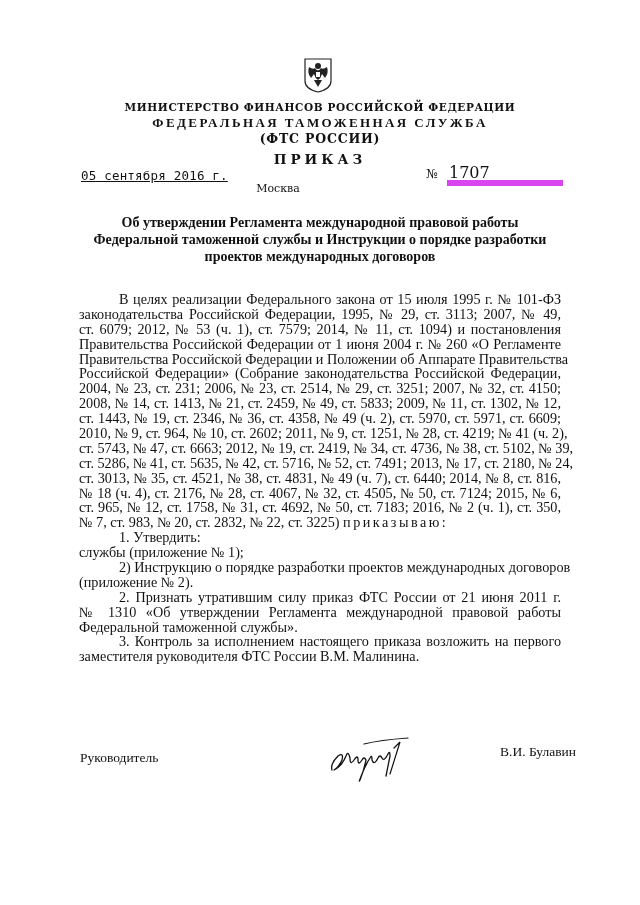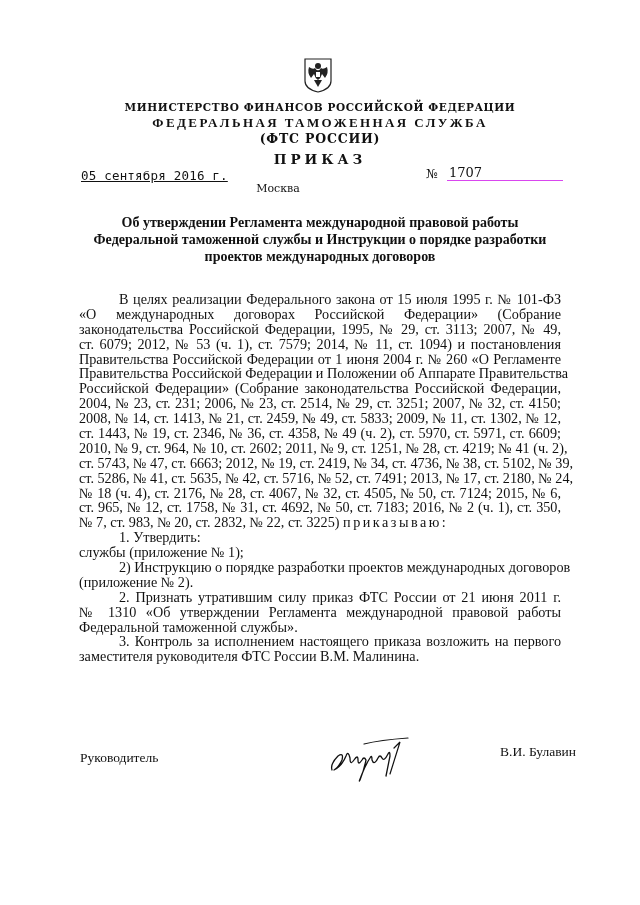--- a/index.html
+++ b/index.html
@@ -77,22 +77,22 @@
       top: 166px;
       font-family: "DejaVu Serif", serif;
       font-size: 12.5px;
     }
     .number-value {
       position: absolute;
       left: 447px;
       top: 166px;
       width: 114px;
       font-family: "DejaVu Serif", serif;
-      font-size: 13px;
-      border-bottom: 1px solid #d946ef;
+      font-size: 16px;
+      border-bottom: 6px solid #d946ef;
       line-height: 14px;
       padding-left: 2px;
     }
     .city {
       position: absolute;
       left: 0;
       width: 556px;
       top: 182px;
       text-align: center;
       font-family: "DejaVu Serif", serif;
@@ -177,32 +177,32 @@
   <div class="city">Москва</div>
 
   <div class="title">
     <div>Об утверждении Регламента международной правовой работы</div>
     <div>Федеральной таможенной службы и Инструкции о порядке разработки</div>
     <div>проектов международных договоров</div>
   </div>
 
   <div class="body-text">
     <span class="ln ind">В целях реализации Федерального закона от 15 июля 1995 г. № 101-ФЗ</span>
-    <span class="ln">«О международных договорах Российской Федерации» (Собрание</span>
     <span class="ln">законодательства Российской Федерации, 1995, № 29, ст. 3113; 2007, № 49,</span>
     <span class="ln">ст. 6079; 2012, № 53 (ч. 1), ст. 7579; 2014, № 11, ст. 1094) и постановления</span>
     <span class="ln">Правительства Российской Федерации от 1 июня 2004 г. № 260 «О Регламенте</span>
     <span class="ln">Правительства Российской Федерации и Положении об Аппарате Правительства</span>
     <span class="ln">Российской Федерации» (Собрание законодательства Российской Федерации,</span>
     <span class="ln">2004, № 23, ст. 231; 2006, № 23, ст. 2514, № 29, ст. 3251; 2007, № 32, ст. 4150;</span>
     <span class="ln">2008, № 14, ст. 1413, № 21, ст. 2459, № 49, ст. 5833; 2009, № 11, ст. 1302, № 12,</span>
     <span class="ln">ст. 1443, № 19, ст. 2346, № 36, ст. 4358, № 49 (ч. 2), ст. 5970, ст. 5971, ст. 6609;</span>
     <span class="ln">2010, № 9, ст. 964, № 10, ст. 2602; 2011, № 9, ст. 1251, № 28, ст. 4219; № 41 (ч. 2),</span>
     <span class="ln">ст. 5743, № 47, ст. 6663; 2012, № 19, ст. 2419, № 34, ст. 4736, № 38, ст. 5102, № 39,</span>
     <span class="ln">ст. 5286, № 41, ст. 5635, № 42, ст. 5716, № 52, ст. 7491; 2013, № 17, ст. 2180, № 24,</span>
+    <span class="ln">ст. 3013, № 35, ст. 4521, № 38, ст. 4831, № 49 (ч. 7), ст. 6440; 2014, № 8, ст. 816,</span>
     <span class="ln">№ 18 (ч. 4), ст. 2176, № 28, ст. 4067, № 32, ст. 4505, № 50, ст. 7124; 2015, № 6,</span>
     <span class="ln">ст. 965, № 12, ст. 1758, № 31, ст. 4692, № 50, ст. 7183; 2016, № 2 (ч. 1), ст. 350,</span>
     <span class="ln last"><span>№ 7, ст. 983, № 20, ст. 2832, № 22, ст. 3225)</span> <span class="spaced">приказываю:</span></span>
     <div id="items">
         <span class="ln ind last">1. Утвердить:</span>
         <span class="ln last">службы (приложение № 1);</span>
         <span class="ln ind">2) Инструкцию о порядке разработки проектов международных договоров</span>
         <span class="ln last">(приложение № 2).</span>
         <span class="ln ind">2. Признать утратившим силу приказ ФТС России от 21 июня 2011 г.</span>
         <span class="ln">№ 1310 «Об утверждении Регламента международной правовой работы</span>

